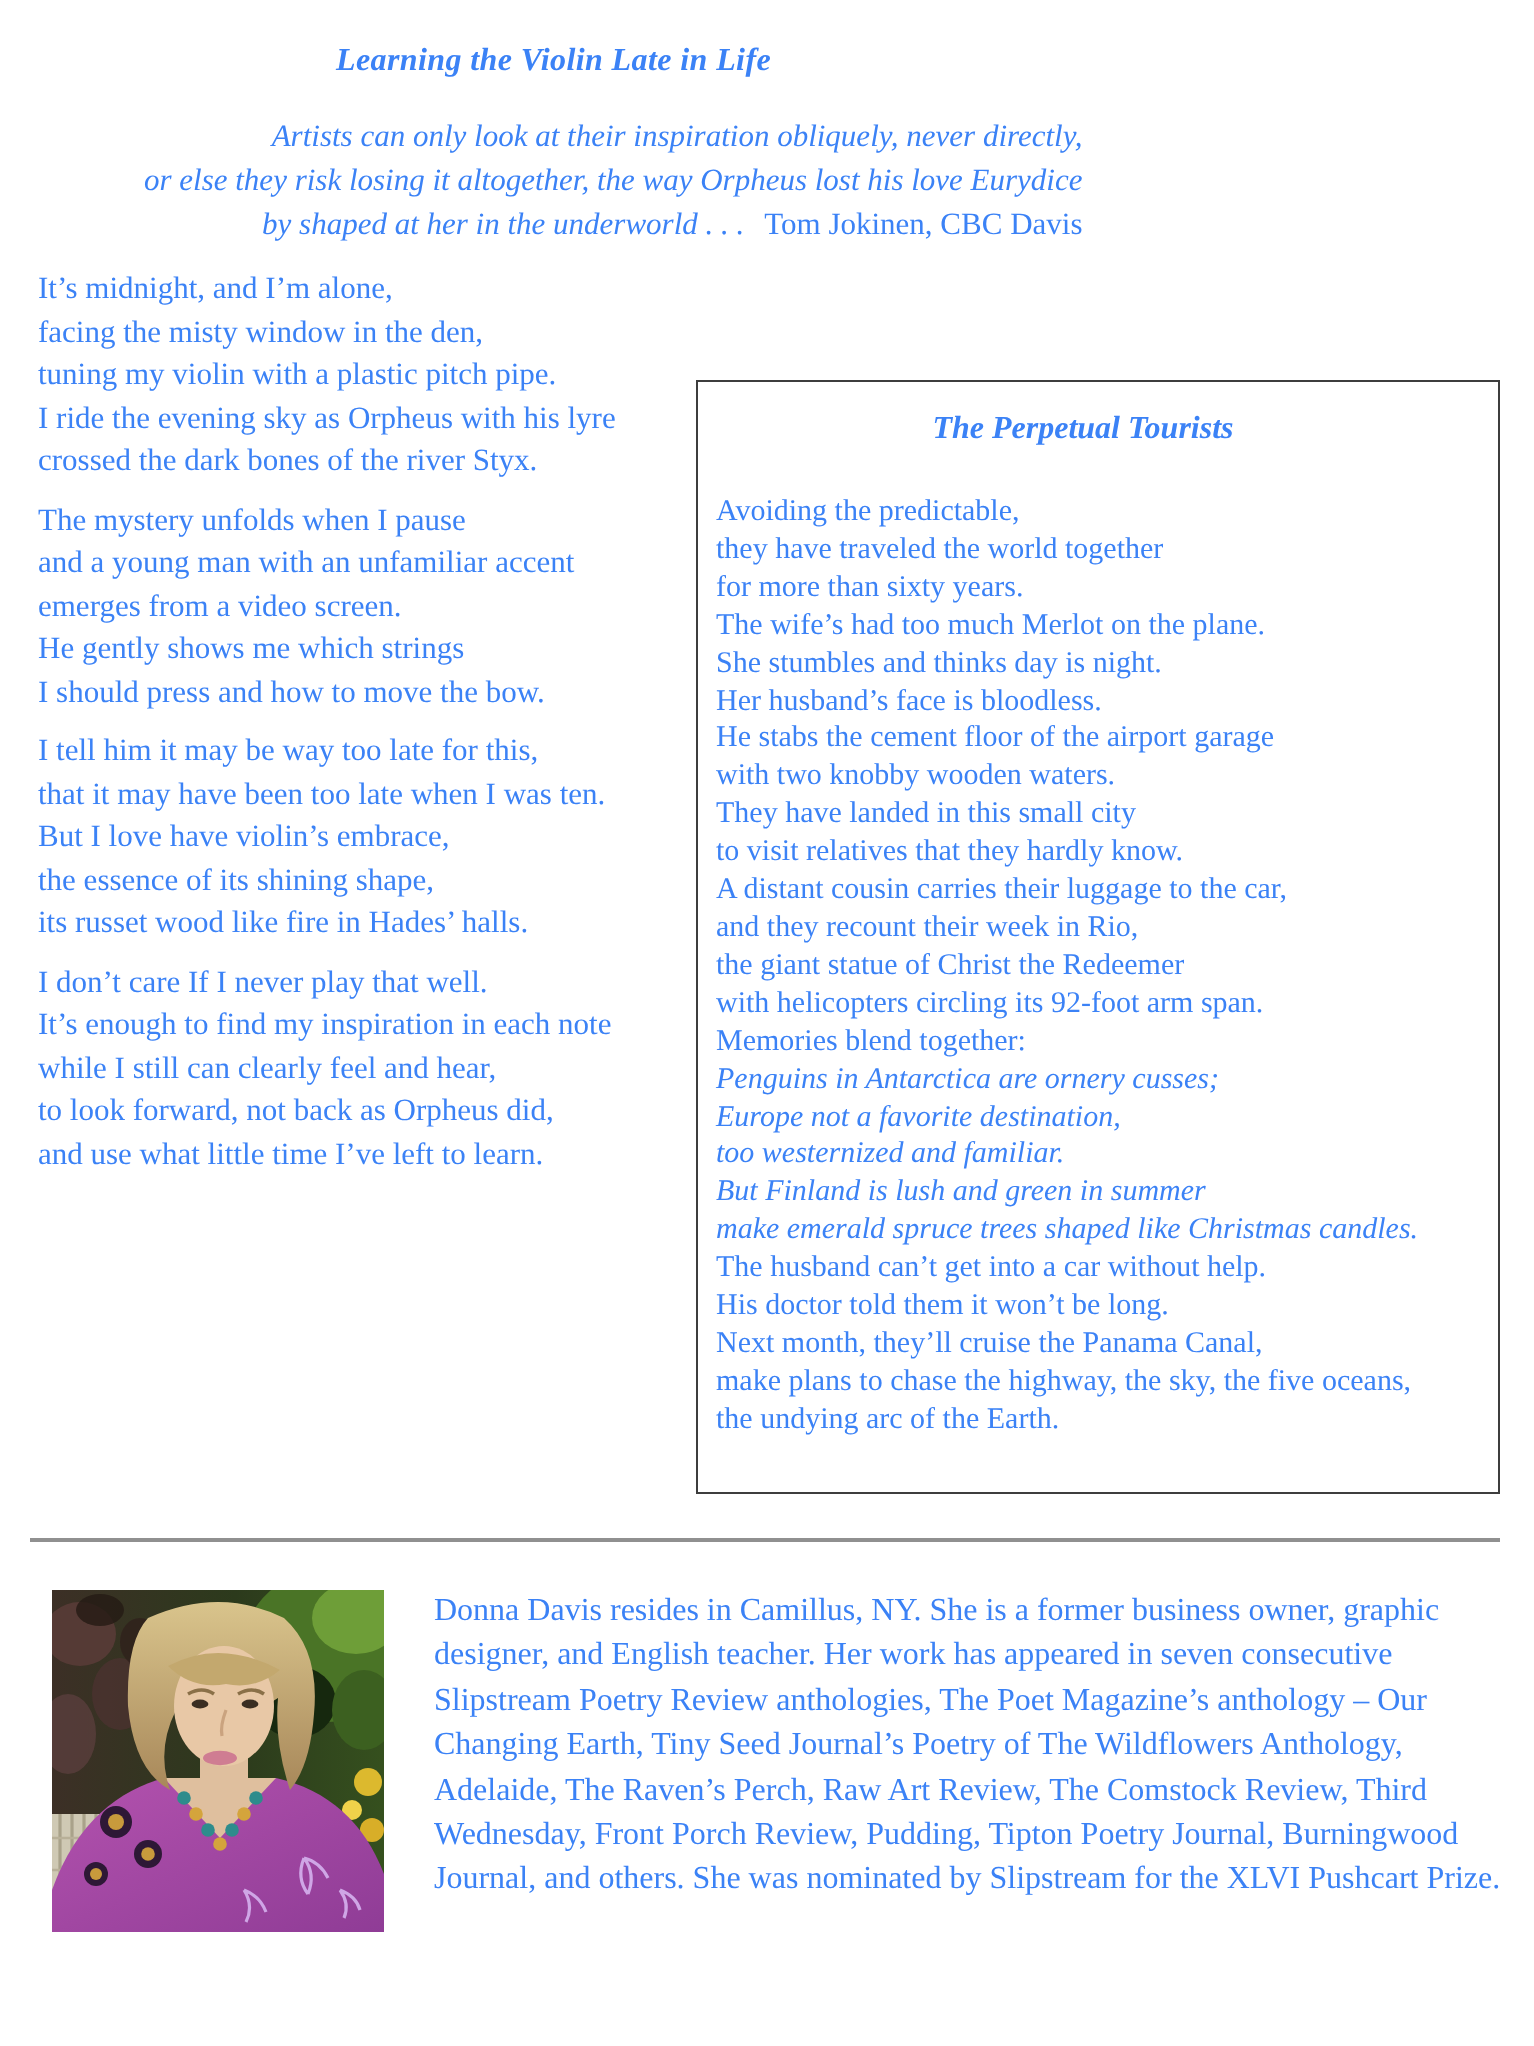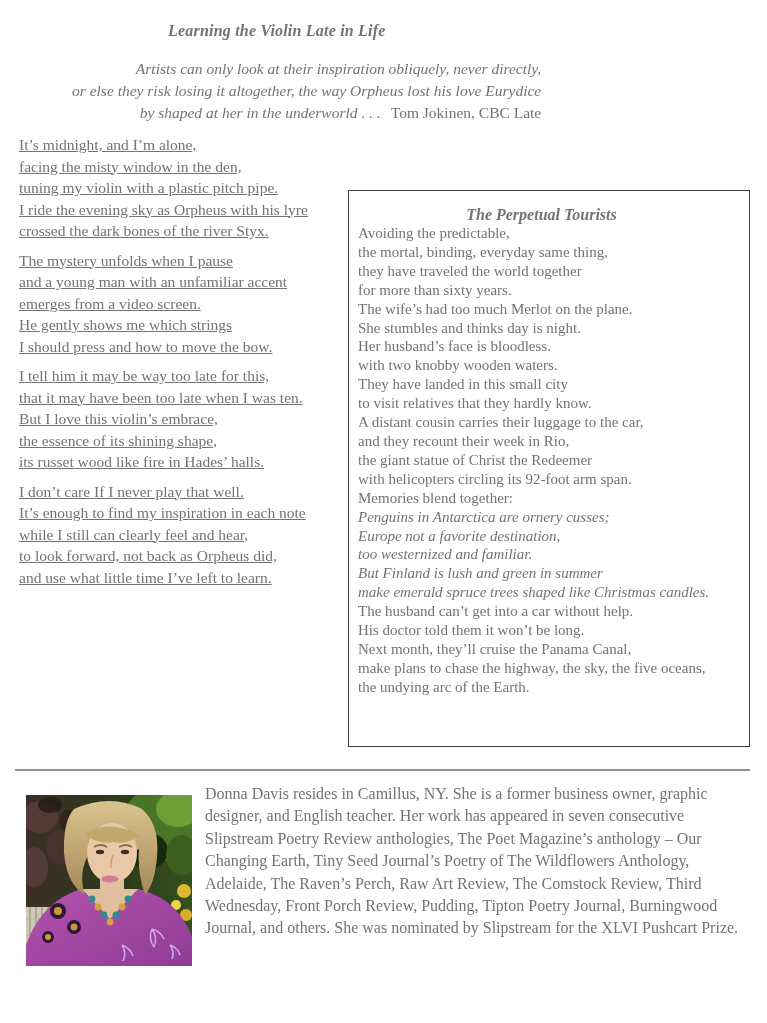--- a/index.html
+++ b/index.html
@@ -17,101 +17,101 @@
   }
   #epigraph{
     position:absolute;left:72px;top:58px;
     font-style:italic;font-size:15.5px;line-height:22px;
     white-space:nowrap;
     text-align:right;
   }
   #epigraph .rom{font-style:normal;margin-left:10px;}
   #left-poem{
     position:absolute;left:19px;top:134px;width:330px;
-    font-size:15.5px;line-height:21.5px;white-space:nowrap;text-decoration:underline;
+    font-size:15.5px;line-height:21.5px;white-space:nowrap;
   }
   #left-poem .stanza{margin:0 0 8px 0;}
   #boxed-poem{
     position:absolute;left:348px;top:190px;width:402px;height:557px;
     box-sizing:border-box;border:1px solid #3d3d3d;
     padding:13px 24px 0 9px;overflow:hidden;
   }
   #box-title{
     text-align:center;font-size:16px;font-weight:bold;font-style:italic;
     margin:2px 0 0 0;
   }
   #box-lines{
-    font-size:15px;line-height:18.9px;white-space:nowrap;
+    margin-top:23px;font-size:15px;line-height:18.9px;white-space:nowrap;
   }
   .pline{min-height:1em;}
   .it{font-style:italic;}
   #divider{
     position:absolute;left:15px;top:769px;width:735px;height:2px;
     border:none;margin:0;background:#909090;
   }
   #photo{position:absolute;left:26px;top:795px;}
   #bio-text{
-    position:absolute;left:205px;top:783px;width:549px;margin:0;
+    position:absolute;left:205px;top:783px;width:549px;margin:12px;
     font-size:16px;line-height:22.4px;
   }
 </style>
 </head>
 <body>
 
-<div id="page" style="background: rgb(255, 255, 255); color: #737373;">
+<div id="page" style="background: rgb(255, 255, 255); color: #3b82f6;">
 
   <h1 id="title">Learning the Violin Late in Life</h1>
 
   <div id="epigraph">
     <div class="ep-line">Artists can only look at their inspiration obliquely, never directly,</div>
     <div class="ep-line">or else they risk losing it altogether, the way Orpheus lost his love Eurydice</div>
-    <div class="ep-line"><span>by shaped at her in the underworld . . .</span><span class="rom">Tom Jokinen, CBC Late</span></div>
+    <div class="ep-line"><span>by shaped at her in the underworld . . .</span><span class="rom">Tom Jokinen, CBC Davis</span></div>
   </div>
 
   <div id="left-poem">
       <div class="stanza">
         <div class="pline">It’s midnight, and I’m alone,</div>
         <div class="pline">facing the misty window in the den,</div>
         <div class="pline">tuning my violin with a plastic pitch pipe.</div>
         <div class="pline">I ride the evening sky as Orpheus with his lyre</div>
         <div class="pline">crossed the dark bones of the river Styx.</div>
       </div>
       <div class="stanza">
         <div class="pline">The mystery unfolds when I pause</div>
         <div class="pline">and a young man with an unfamiliar accent</div>
         <div class="pline">emerges from a video screen.</div>
         <div class="pline">He gently shows me which strings</div>
         <div class="pline">I should press and how to move the bow.</div>
       </div>
       <div class="stanza">
         <div class="pline">I tell him it may be way too late for this,</div>
         <div class="pline">that it may have been too late when I was ten.</div>
-        <div class="pline">But I love this violin’s embrace,</div>
+        <div class="pline">But I love have violin’s embrace,</div>
         <div class="pline">the essence of its shining shape,</div>
         <div class="pline">its russet wood like fire in Hades’ halls.</div>
       </div>
       <div class="stanza">
         <div class="pline">I don’t care If I never play that well.</div>
         <div class="pline">It’s enough to find my inspiration in each note</div>
         <div class="pline">while I still can clearly feel and hear,</div>
         <div class="pline">to look forward, not back as Orpheus did,</div>
         <div class="pline">and use what little time I’ve left to learn.</div>
       </div>
     </div>
 
   <div id="boxed-poem">
     <div id="box-title">The Perpetual Tourists</div>
     <div id="box-lines">
         <div class="pline">Avoiding the predictable,</div>
-        <div class="pline">the mortal, binding, everyday same thing,</div>
         <div class="pline">they have traveled the world together</div>
         <div class="pline">for more than sixty years.</div>
         <div class="pline">The wife’s had too much Merlot on the plane.</div>
         <div class="pline">She stumbles and thinks day is night.</div>
         <div class="pline">Her husband’s face is bloodless.</div>
+        <div class="pline">He stabs the cement floor of the airport garage</div>
         <div class="pline">with two knobby wooden waters.</div>
         <div class="pline">They have landed in this small city</div>
         <div class="pline">to visit relatives that they hardly know.</div>
         <div class="pline">A distant cousin carries their luggage to the car,</div>
         <div class="pline">and they recount their week in Rio,</div>
         <div class="pline">the giant statue of Christ the Redeemer</div>
         <div class="pline">with helicopters circling its 92-foot arm span.</div>
         <div class="pline">Memories blend together:</div>
         <div class="pline it">Penguins in Antarctica are ornery cusses;</div>
         <div class="pline it">Europe not a favorite destination,</div>

